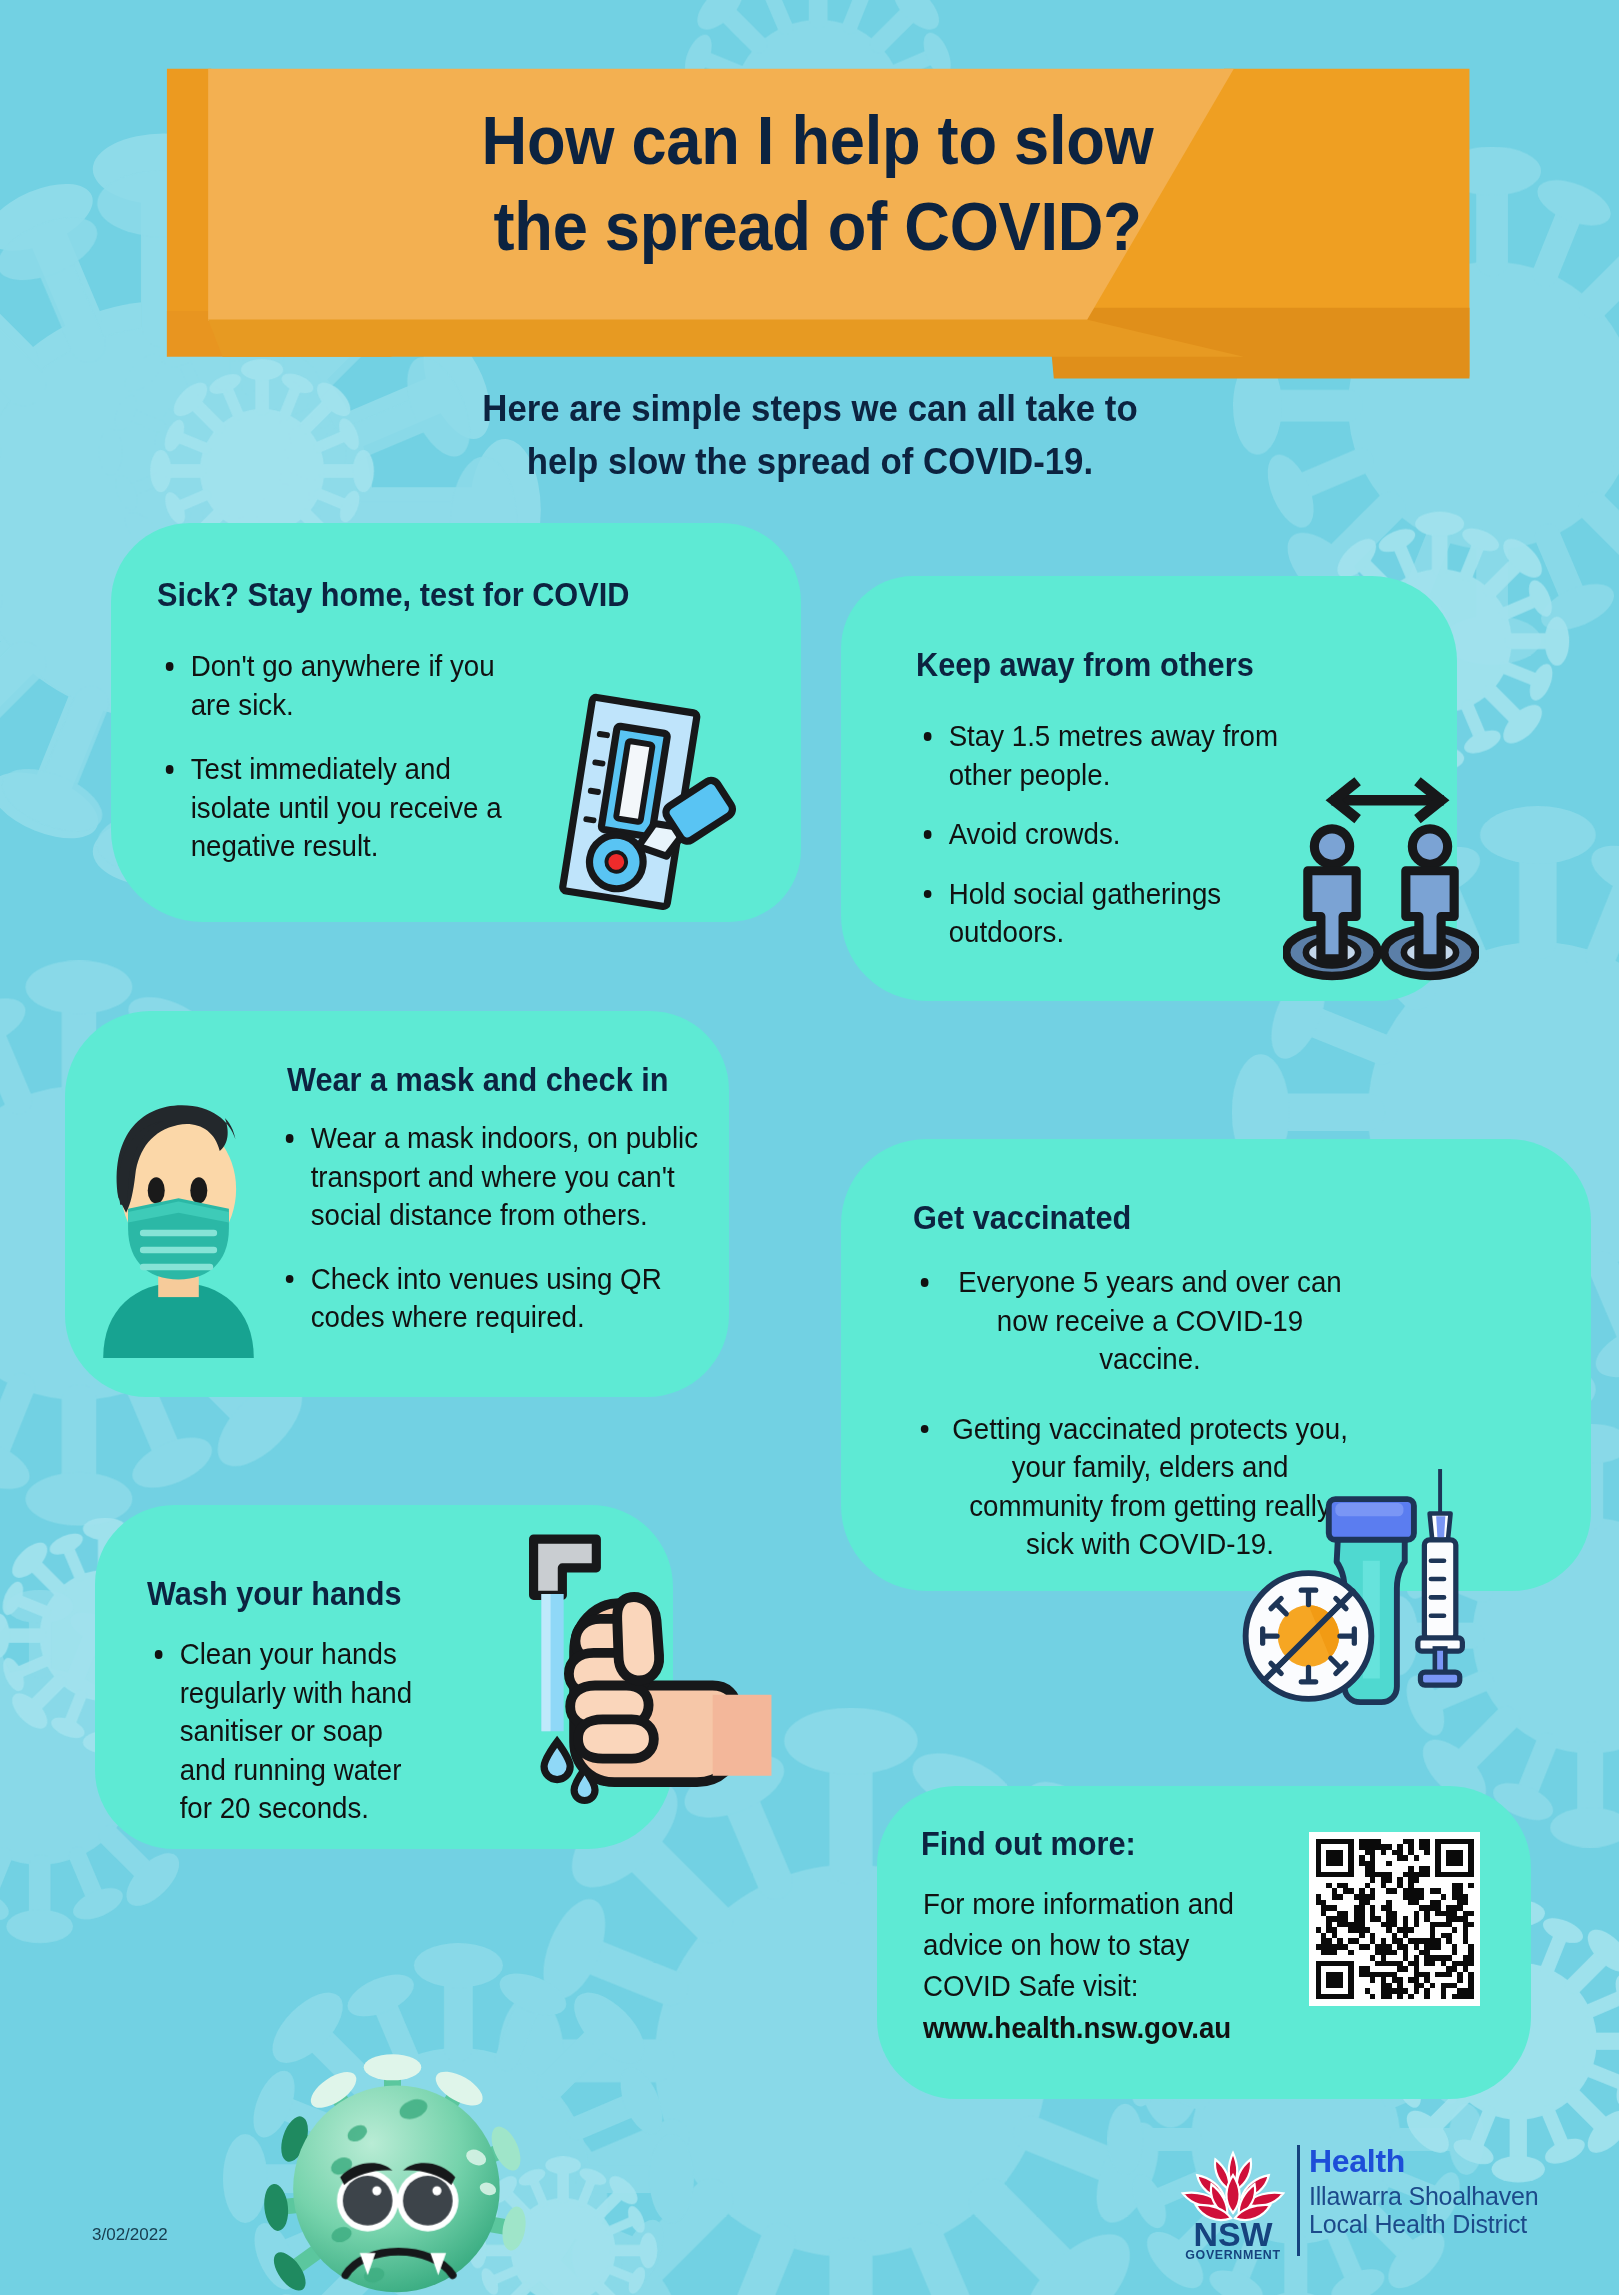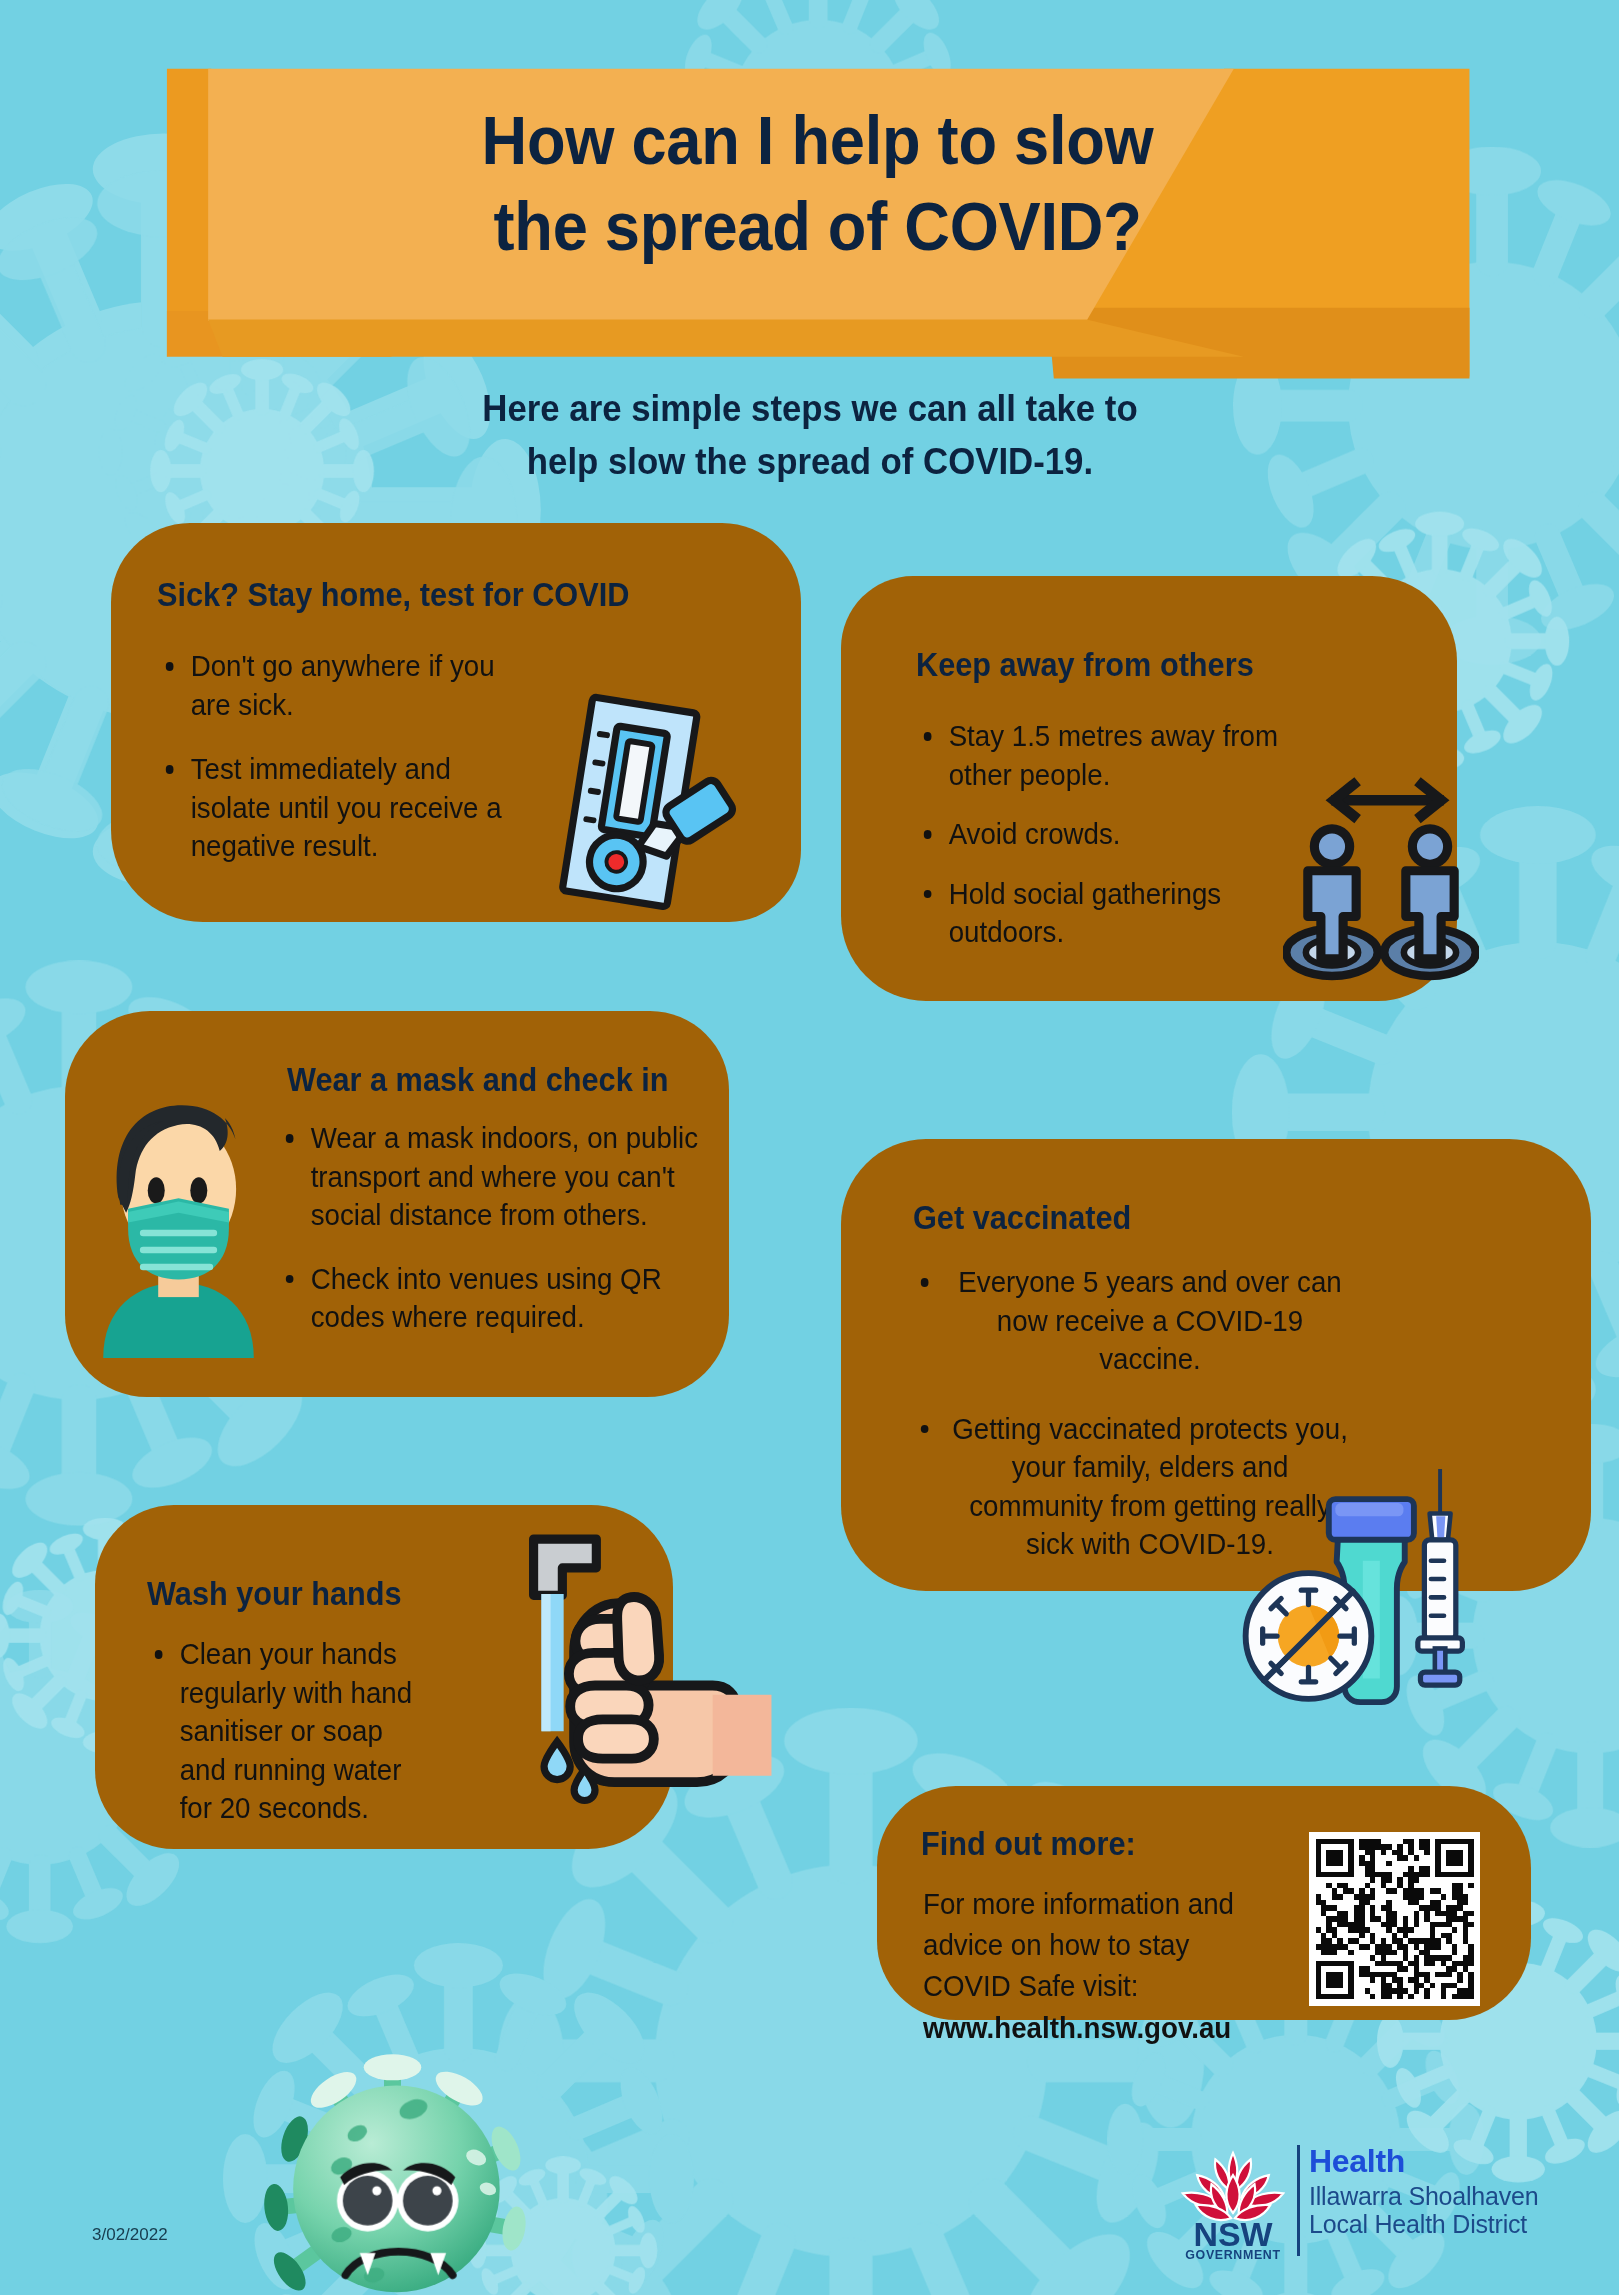--- a/index.html
+++ b/index.html
@@ -44,21 +44,21 @@
     font-weight: 700;
     font-size: 37px;
     line-height: 1.42;
     transform: scaleX(0.94);
     z-index: 3;
   }
 
   
   .card {
     position: absolute;
-    background: #a16207;
+    background: #5eead4;
     z-index: 3;
     text-decoration: underline;
   }
   .card-title {
     color: #0c2340;
     font-weight: 700;
     font-size: 33px;
     line-height: 1.2;
     transform: scaleX(0.93);
     transform-origin: left center;
@@ -87,21 +87,21 @@
   #card-sick      { left: 111px;  top: 523px;  width: 690px; height: 399px;
                     border-radius: 79px 79px 72px 92px; }
   #card-distance  { left: 841px; top: 576px;  width: 616px; height: 425px;
                     border-radius: 72px 85px 79px 85px; }
   #card-mask      { left: 65px;  top: 1011px; width: 664px; height: 386px;
                     border-radius: 85px 79px 82px 82px; }
   #card-vaccine   { left: 841px; top: 1139px; width: 750px; height: 452px;
                     border-radius: 85px 82px 79px 85px; text-align: center; }
   #card-wash      { left: 95px;  top: 1505px; width: 578px; height: 344px;
                     border-radius: 79px 82px 85px 79px; }
-  #card-find      { left: 877px; top: 1786px; width: 654px; height: 234px;
+  #card-find      { left: 877px; top: 1786px; width: 654px; height: 313px;
                     border-radius: 79px 82px 82px 79px; }
 
   
   .icon-art { position: absolute; z-index: 4; }
 
   
   .qr-box {
     position: absolute;
     background: #ffffff;
     padding: 6.5px;

